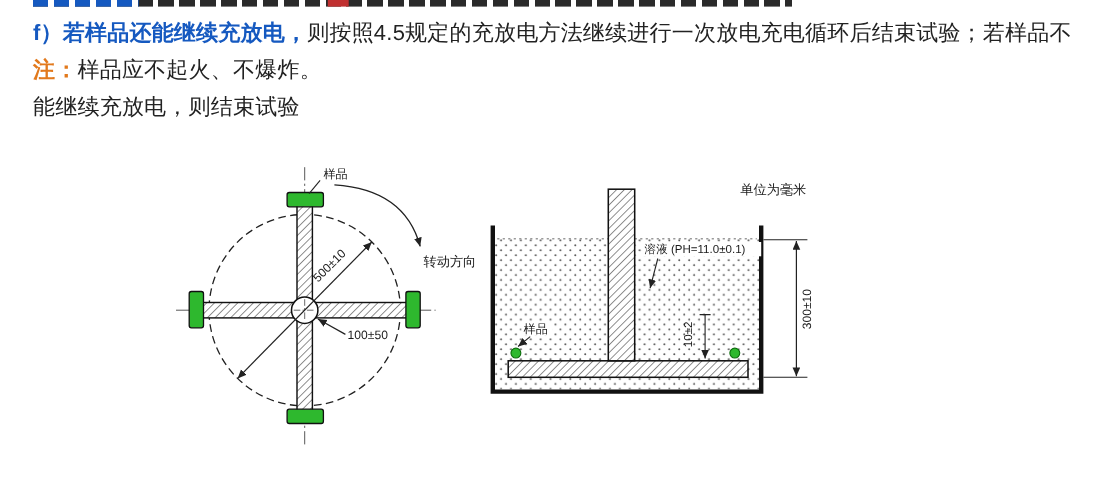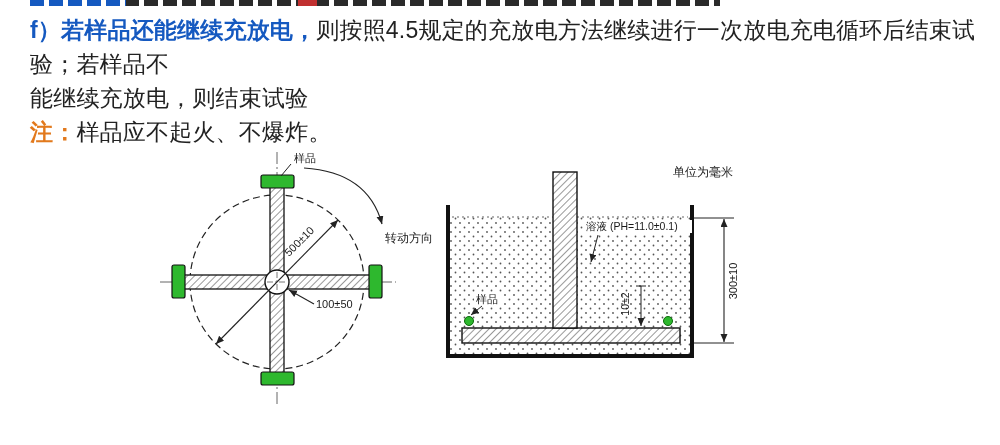--- a/index.html
+++ b/index.html
@@ -13,43 +13,43 @@
   .clip-strip .row {
     position:absolute; left:0; top:-2px; width:100%; height:8px;
     background:repeating-linear-gradient(90deg,#2a2a2a 0 14px, transparent 14px 19px);
   }
   .clip-strip .blue-frag { position:absolute; left:0; top:-2px; width:96px; height:8px;
     background:repeating-linear-gradient(90deg,#1559c0 0 14px, transparent 14px 19px); }
   .clip-strip .red-frag { position:absolute; left:268px; top:-2px; width:19px; height:8px;
     background:#c03030; }
 
   .textblock { position:absolute; left:30px; top:13px; width:952px; }
-  .para { font-size:23px; line-height:34px; letter-spacing:0.2px; }
+  .para { font-size:20px; line-height:34px; letter-spacing:0.2px; }
   .hl   { color:#1559c0; font-weight:bold; }
   .note { color:#e2791c; font-weight:bold; }
 
   .diagram { position:absolute; }
   #left-diagram  { left:152px; top:148px; }
   #right-diagram { left:440px; top:158px; }
 
   svg text { font-family:"Liberation Sans", sans-serif; fill:#1a1a1a; }
 </style>
 </head>
 <body>
 
 <div class="clip-strip">
   <div class="row"></div>
   <div class="blue-frag"></div>
   <div class="red-frag"></div>
 </div>
 
 <div class="textblock">
   <p class="para"><span class="hl">f）若样品还能继续充放电，</span><span>则按照4.5规定的充放电方法继续进行一次放电充电循环后结束试验；若样品不</span></p>
+  <p class="para"><span class="note">注：</span><span>样品应不起火、不爆炸。</span></p>
   <p class="para">能继续充放电，则结束试验</p>
-  <p class="para"><span class="note">注：</span><span>样品应不起火、不爆炸。</span></p>
 </div>
 
 <svg id="left-diagram" class="diagram" width="300" height="262" viewBox="0 0 300 262">
   <defs>
     <pattern id="Lhatch" width="5" height="5" patternUnits="userSpaceOnUse" patternTransform="rotate(45)">
       <line x1="0" y1="0" x2="0" y2="5" stroke="#333" stroke-width="1"></line>
     </pattern>
     <marker id="Larr" markerWidth="9" markerHeight="8" refX="8" refY="3.5" orient="auto-start-reverse" markerUnits="userSpaceOnUse">
       <path d="M0,0 L8,3.5 L0,7 Z" fill="#222"></path>
     </marker>

